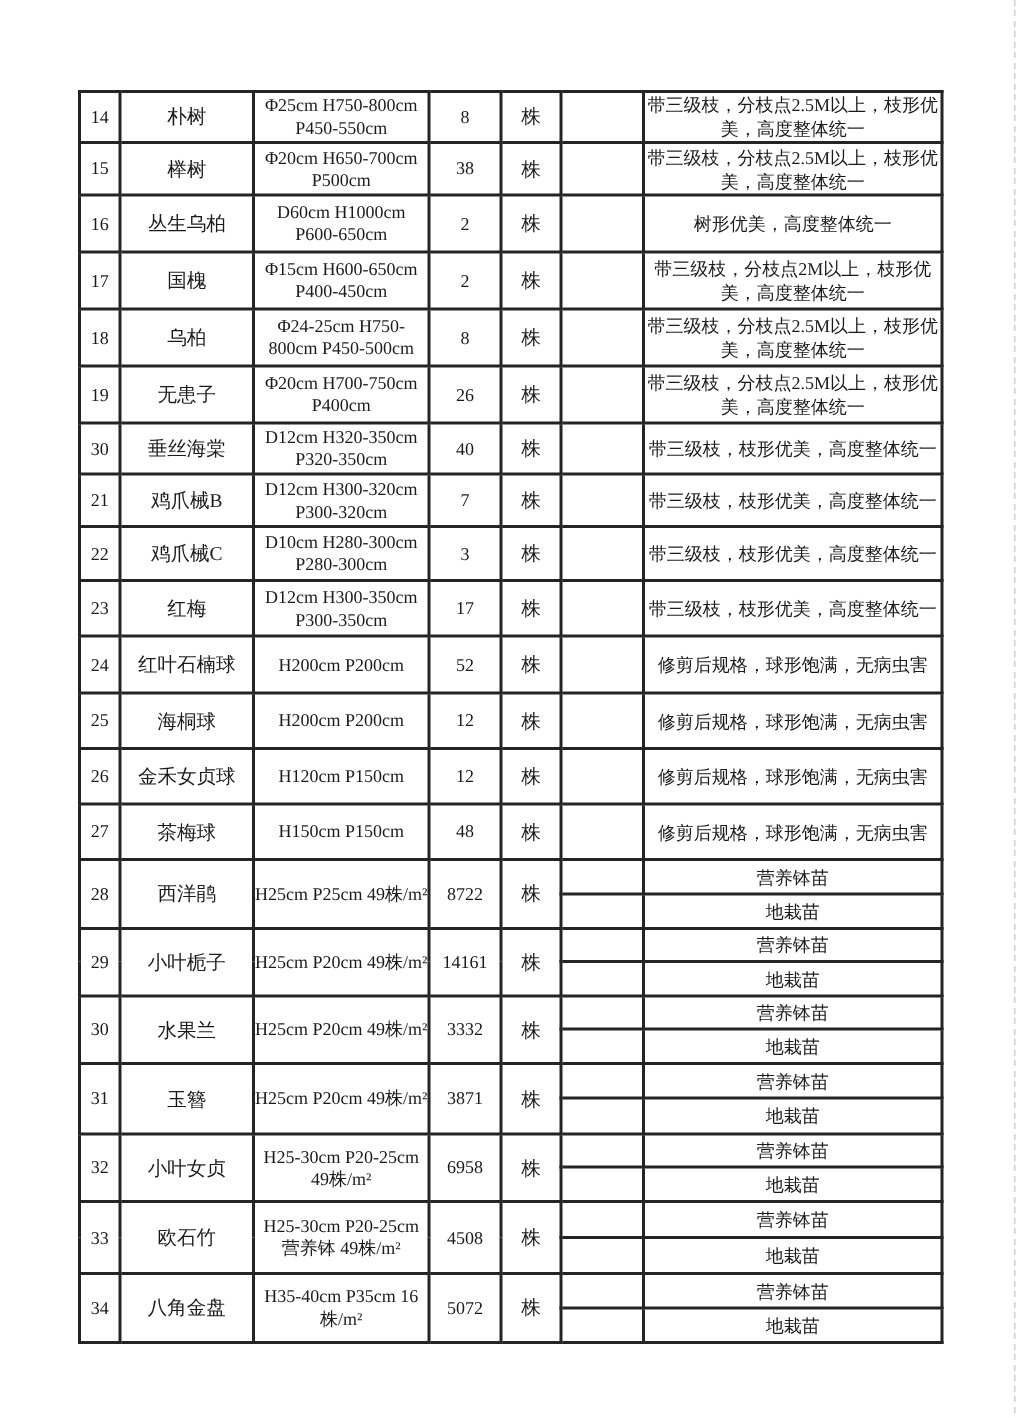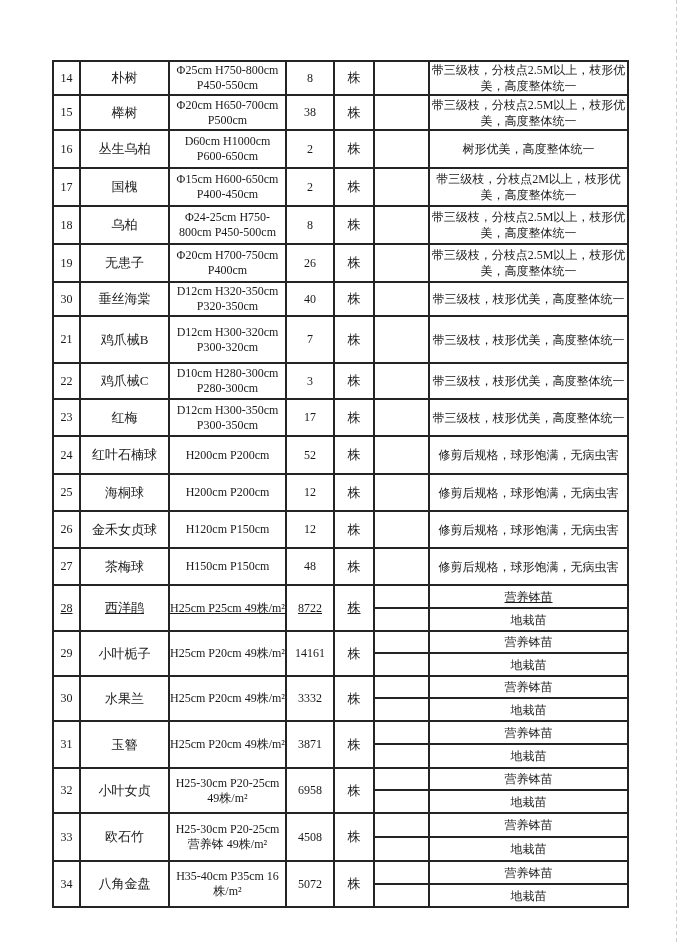--- a/index.html
+++ b/index.html
@@ -115,21 +115,21 @@
         </tr>
         <tr style="height: 34px;">
           <td class="c-no">30</td>
           <td class="c-name">垂丝海棠</td>
           <td class="c-spec">D12cm H320-350cm P320-350cm</td>
           <td class="c-qty">40</td>
           <td class="c-unit">株</td>
           <td class="c-blank"></td>
           <td class="c-remark one-line">带三级枝，枝形优美，高度整体统一</td>
         </tr>
-        <tr style="height: 47px;">
+        <tr style="height: 35px;">
           <td class="c-no">21</td>
           <td class="c-name">鸡爪械B</td>
           <td class="c-spec">D12cm H300-320cm P300-320cm</td>
           <td class="c-qty">7</td>
           <td class="c-unit">株</td>
           <td class="c-blank"></td>
           <td class="c-remark one-line">带三级枝，枝形优美，高度整体统一</td>
         </tr>
         <tr style="height: 36px;">
           <td class="c-no">22</td>
@@ -178,21 +178,21 @@
         </tr>
         <tr style="height: 37px;">
           <td class="c-no">27</td>
           <td class="c-name">茶梅球</td>
           <td class="c-spec">H150cm P150cm</td>
           <td class="c-qty">48</td>
           <td class="c-unit">株</td>
           <td class="c-blank"></td>
           <td class="c-remark one-line">修剪后规格，球形饱满，无病虫害</td>
         </tr>
-        <tr style="height: 23px; text-decoration: underline;">
+        <tr style="height: 23px;">
           <td class="c-no" rowspan="2">28</td>
           <td class="c-name" rowspan="2">西洋鹃</td>
           <td class="c-spec" rowspan="2">H25cm P25cm 49株/m²</td>
           <td class="c-qty" rowspan="2">8722</td>
           <td class="c-unit" rowspan="2">株</td>
           <td class="c-blank sub-a"></td>
           <td class="c-remark sub-a one-line">营养钵苗</td>
         </tr>
         <tr style="height: 23px;">
           <td class="c-blank sub-b"></td>

